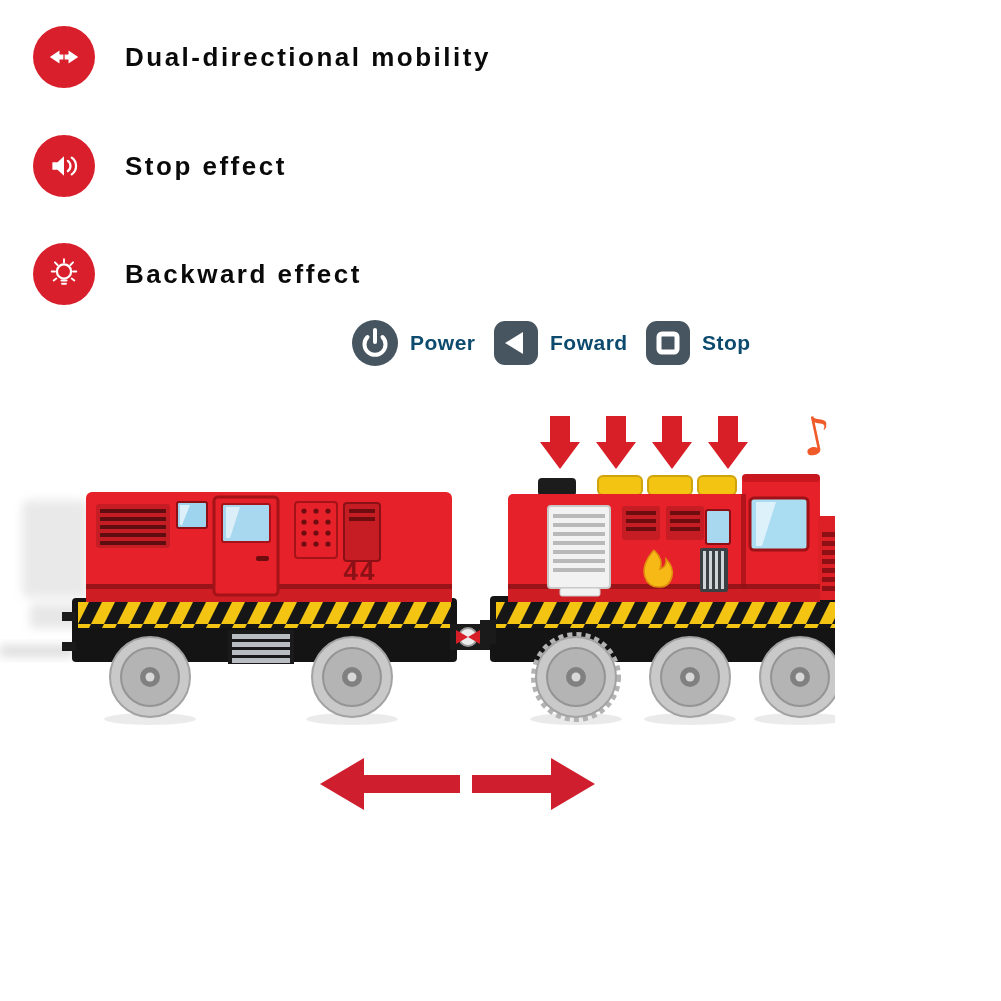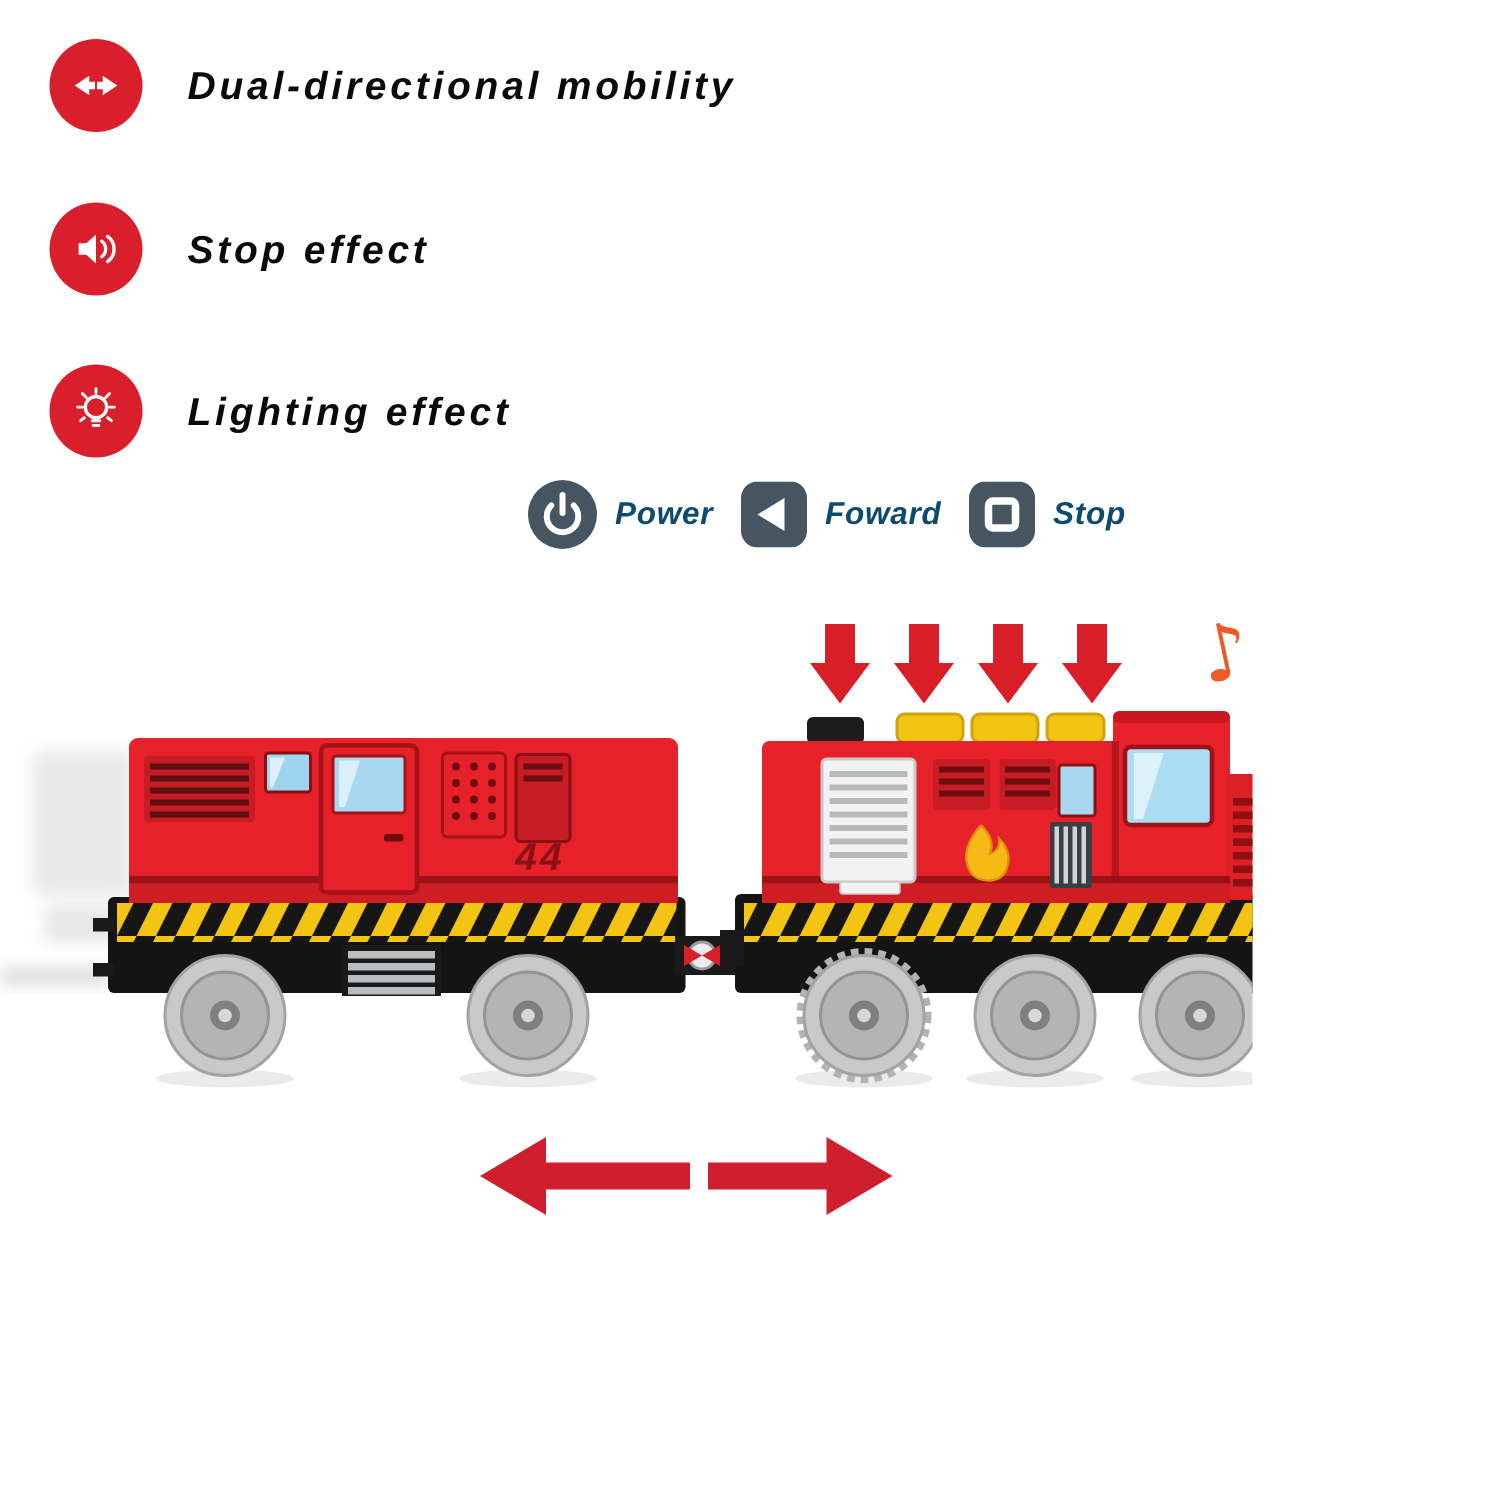--- a/index.html
+++ b/index.html
@@ -1,17 +1,17 @@
 <!DOCTYPE html>
 <html><head>
 <meta charset="utf-8">
 <style>
   * { margin:0; padding:0; box-sizing:border-box; }
   body { background:#ffffff; font-family:"Liberation Sans", sans-serif; }
-  .canvas { position:relative; width:835px; height:1001px; background:#ffffff; overflow:hidden;font-style:italic; }
+  .canvas { position:relative; width:835px; height:1001px; background:#ffffff; overflow:hidden; }
 
   
   .feature-row { position:absolute; left:33px; display:flex; align-items:center; gap:30px; }
   .badge { width:62px; height:62px; border-radius:50%; background:#d91f2b; display:flex; align-items:center; justify-content:center; flex:0 0 62px; }
   .feature-label { font-size:26px; font-weight:bold; color:#0a0a0a; letter-spacing:2.5px; white-space:nowrap; }
 
   
   .control { position:absolute; display:flex; align-items:center; gap:12px; }
   .ctrl-label { font-size:21px; font-weight:600; color:#0c4a6e; letter-spacing:.5px; white-space:nowrap; }
 
@@ -51,21 +51,21 @@
   </div>
 
   <div class="feature-row" style="top:243px">
     <span class="badge">
       <svg width="40" height="40" viewBox="0 0 62 62" aria-hidden="true">
         <circle cx="31" cy="27" r="11" stroke="#fff" stroke-width="3.5" fill="none"></circle>
         <path d="M27,41 h8 M28,46 h6" stroke="#fff" stroke-width="3" stroke-linecap="round"></path>
         <path d="M31,8 V13 M12,27 H17 M50,27 H45 M17,13 L21,17 M45,13 L41,17 M15,41 L19,38 M47,41 L43,38" stroke="#fff" stroke-width="3" stroke-linecap="round"></path>
       </svg>
     </span>
-    <span class="feature-label">Lighting effect</span>
+    <span class="feature-label">Backward effect</span>
   </div>
 
   <div class="control" style="left:352px; top:320px">
     <span>
       <svg width="46" height="46" viewBox="0 0 46 46" aria-hidden="true">
         <circle cx="23" cy="23" r="23" fill="#46555f"></circle>
         <path d="M15.5,17 a10.5,10.5 0 1 0 15,0" stroke="#fff" stroke-width="4" fill="none" stroke-linecap="round"></path>
         <path d="M23,10 V22" stroke="#fff" stroke-width="4" stroke-linecap="round"></path>
       </svg>
     </span>

